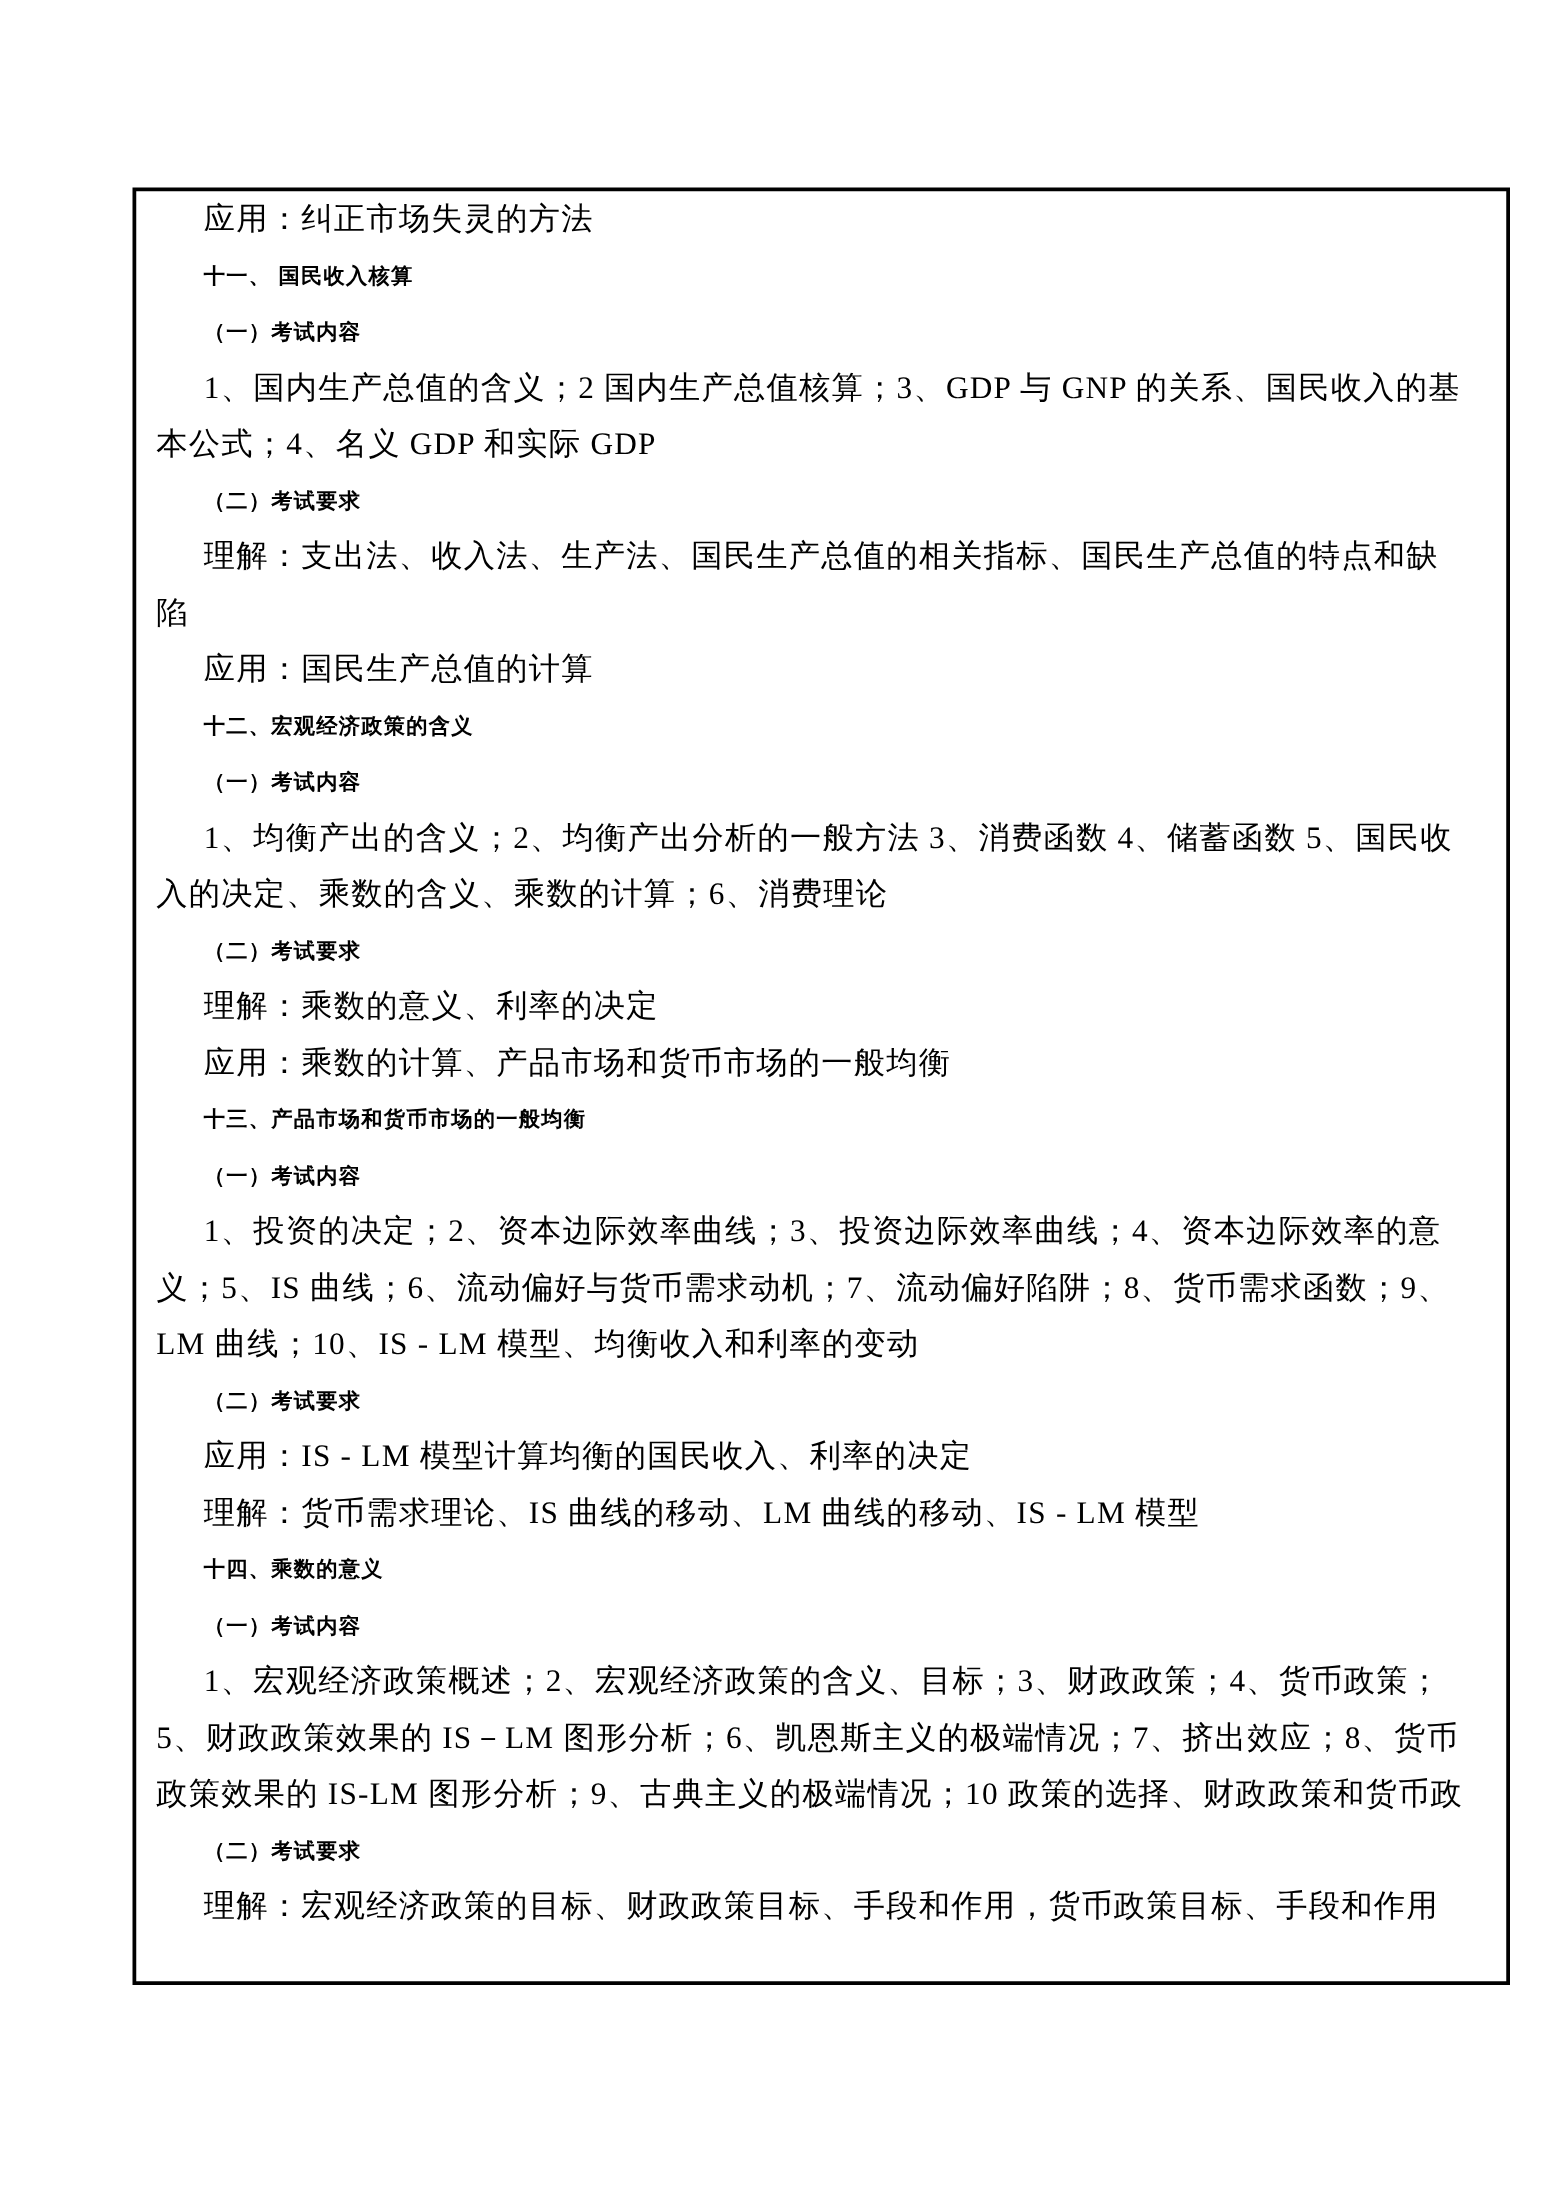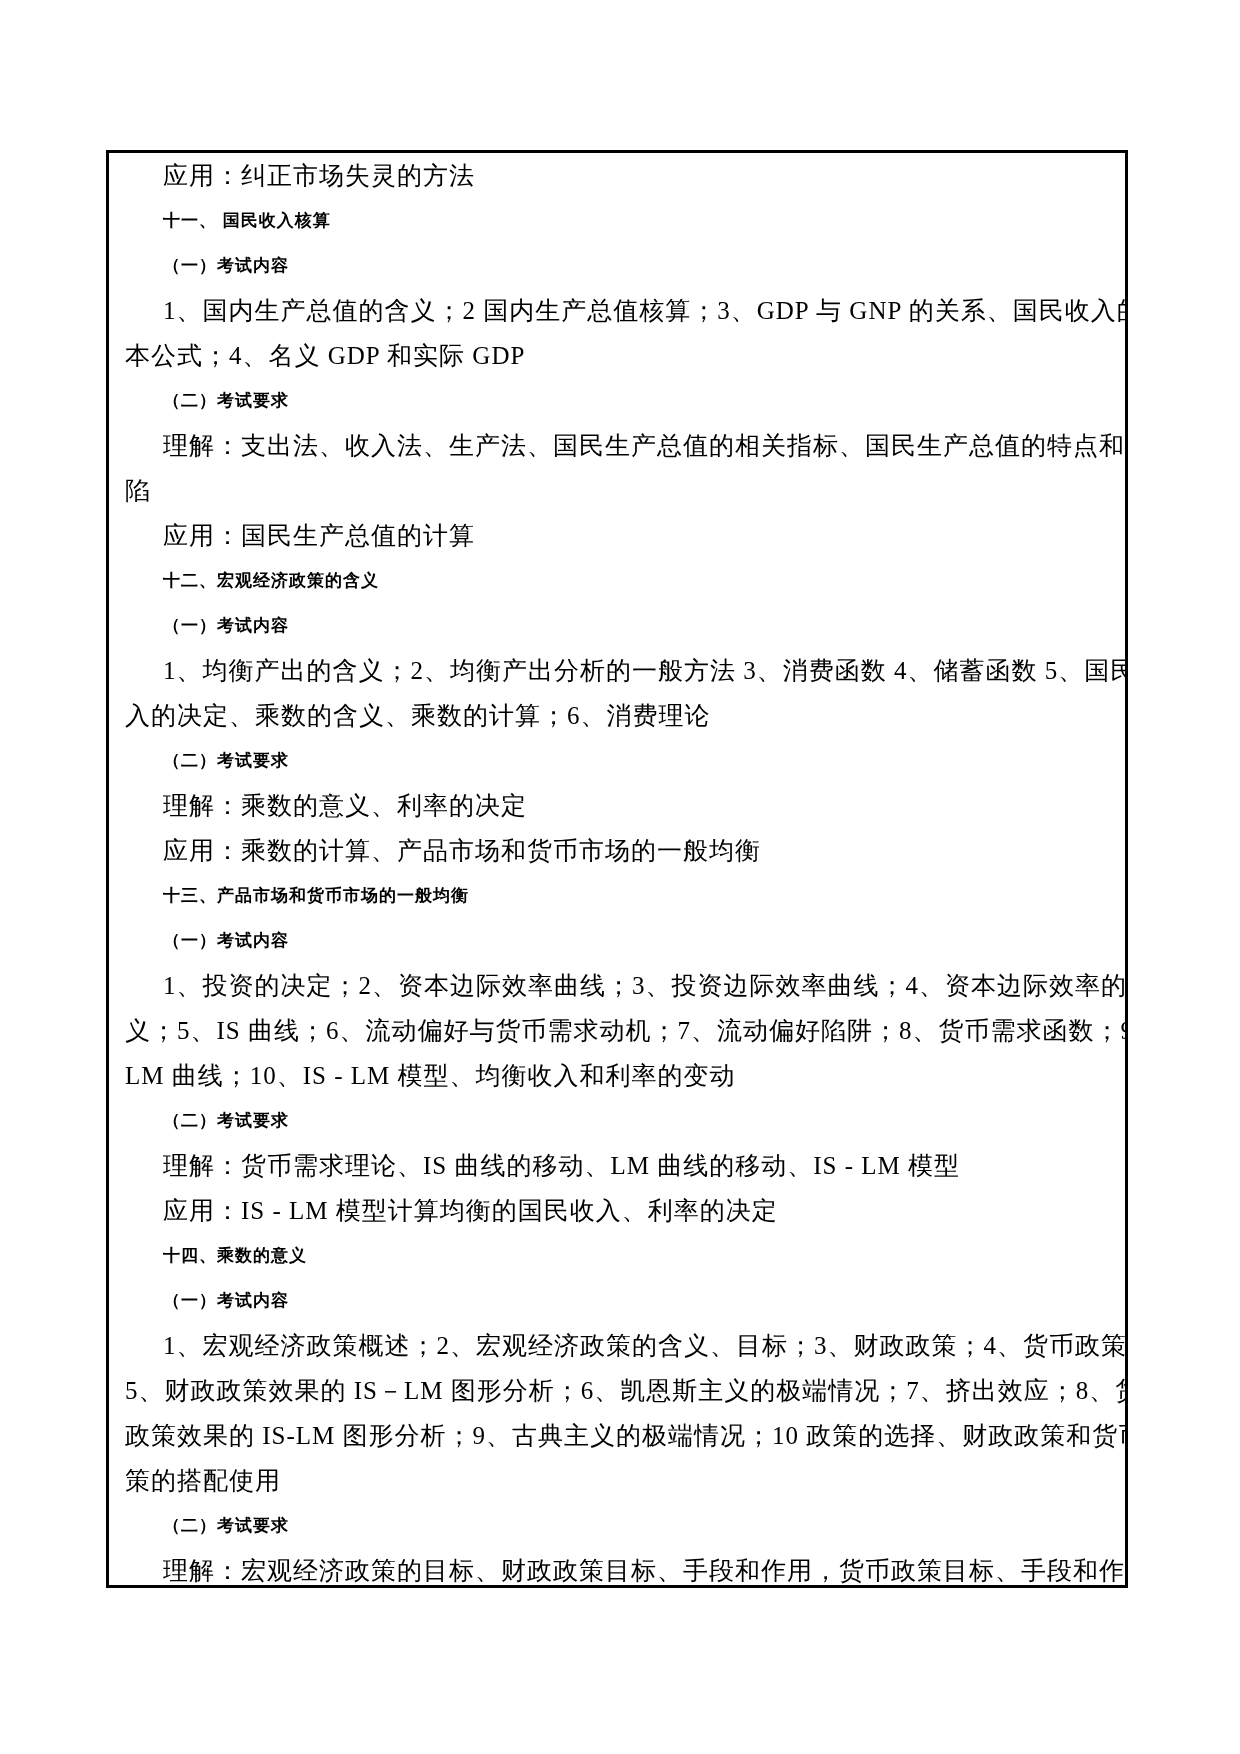--- a/index.html
+++ b/index.html
@@ -11,21 +11,21 @@
     height: 1754px;
     position: relative;
     background: #ffffff;
     color: #000000;
     font-family: "Liberation Serif", "DejaVu Serif", serif;
   }
   .frame {
     position: absolute;
     left: 106px;
     top: 150px;
-    width: 1022px;
+    width: 1102px;
     height: 1438px;
     border: 3px solid #000000;
     box-sizing: border-box;
     overflow: hidden;
   }
   .doc-body {
     width: 100%;
     height: 100%;
   }
   .line {
@@ -69,24 +69,23 @@
       <div class="line body">入的决定、乘数的含义、乘数的计算；6、消费理论</div>
       <div class="line heading indent">（二）考试要求</div>
       <div class="line body indent">理解：乘数的意义、利率的决定</div>
       <div class="line body indent">应用：乘数的计算、产品市场和货币市场的一般均衡</div>
       <div class="line heading indent">十三、产品市场和货币市场的一般均衡</div>
       <div class="line heading indent">（一）考试内容</div>
       <div class="line body indent">1、投资的决定；2、资本边际效率曲线；3、投资边际效率曲线；4、资本边际效率的意</div>
       <div class="line body">义；5、IS 曲线；6、流动偏好与货币需求动机；7、流动偏好陷阱；8、货币需求函数；9、</div>
       <div class="line body">LM 曲线；10、IS - LM 模型、均衡收入和利率的变动</div>
       <div class="line heading indent">（二）考试要求</div>
+      <div class="line body indent">应用：IS - LM 模型计算均衡的国民收入、利率的决定</div>
       <div class="line body indent">理解：货币需求理论、IS 曲线的移动、LM 曲线的移动、IS - LM 模型</div>
-      <div class="line body indent">应用：IS - LM 模型计算均衡的国民收入、利率的决定</div>
       <div class="line heading indent">十四、乘数的意义</div>
       <div class="line heading indent">（一）考试内容</div>
       <div class="line body indent">1、宏观经济政策概述；2、宏观经济政策的含义、目标；3、财政政策；4、货币政策；</div>
       <div class="line body">5、财政政策效果的 IS－LM 图形分析；6、凯恩斯主义的极端情况；7、挤出效应；8、货币</div>
       <div class="line body">政策效果的 IS-LM 图形分析；9、古典主义的极端情况；10 政策的选择、财政政策和货币政</div>
-      <div class="line body">策的搭配使用</div>
       <div class="line heading indent">（二）考试要求</div>
       <div class="line body indent">理解：宏观经济政策的目标、财政政策目标、手段和作用，货币政策目标、手段和作用</div>
     </div>
 </div>
 
 </body></html>

